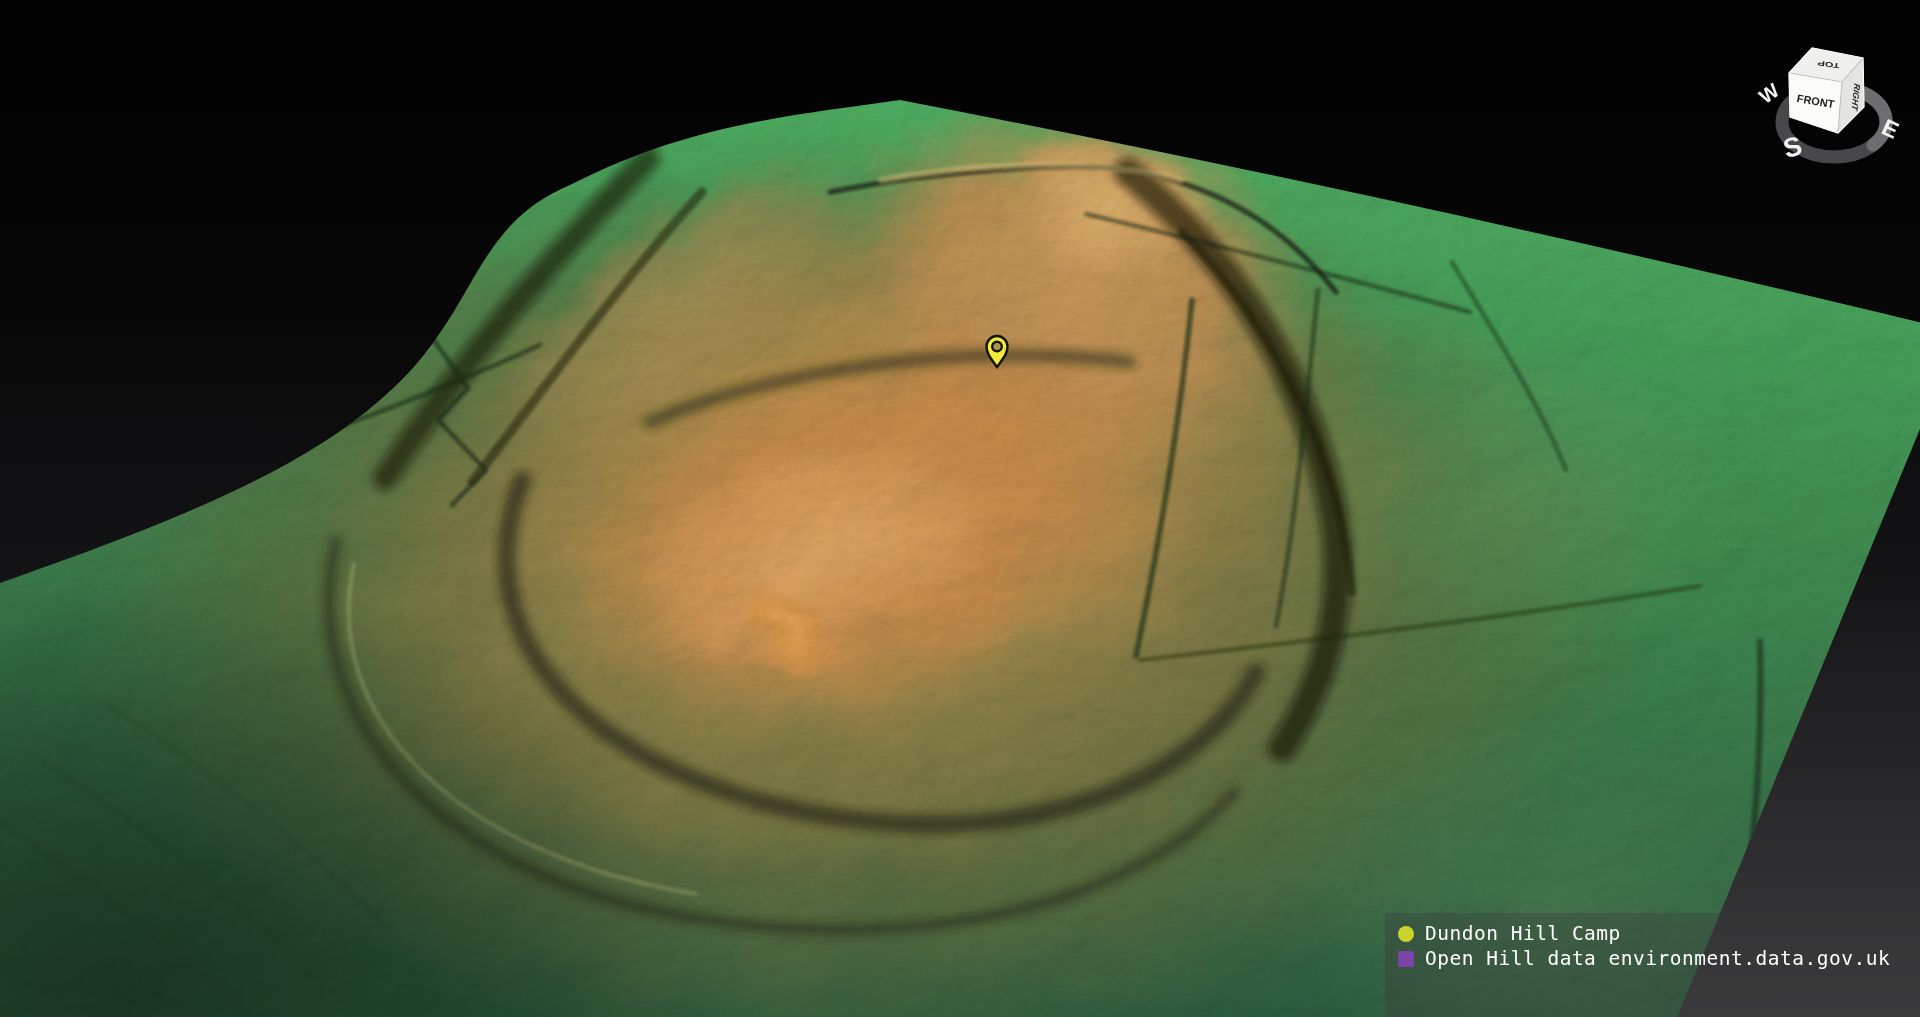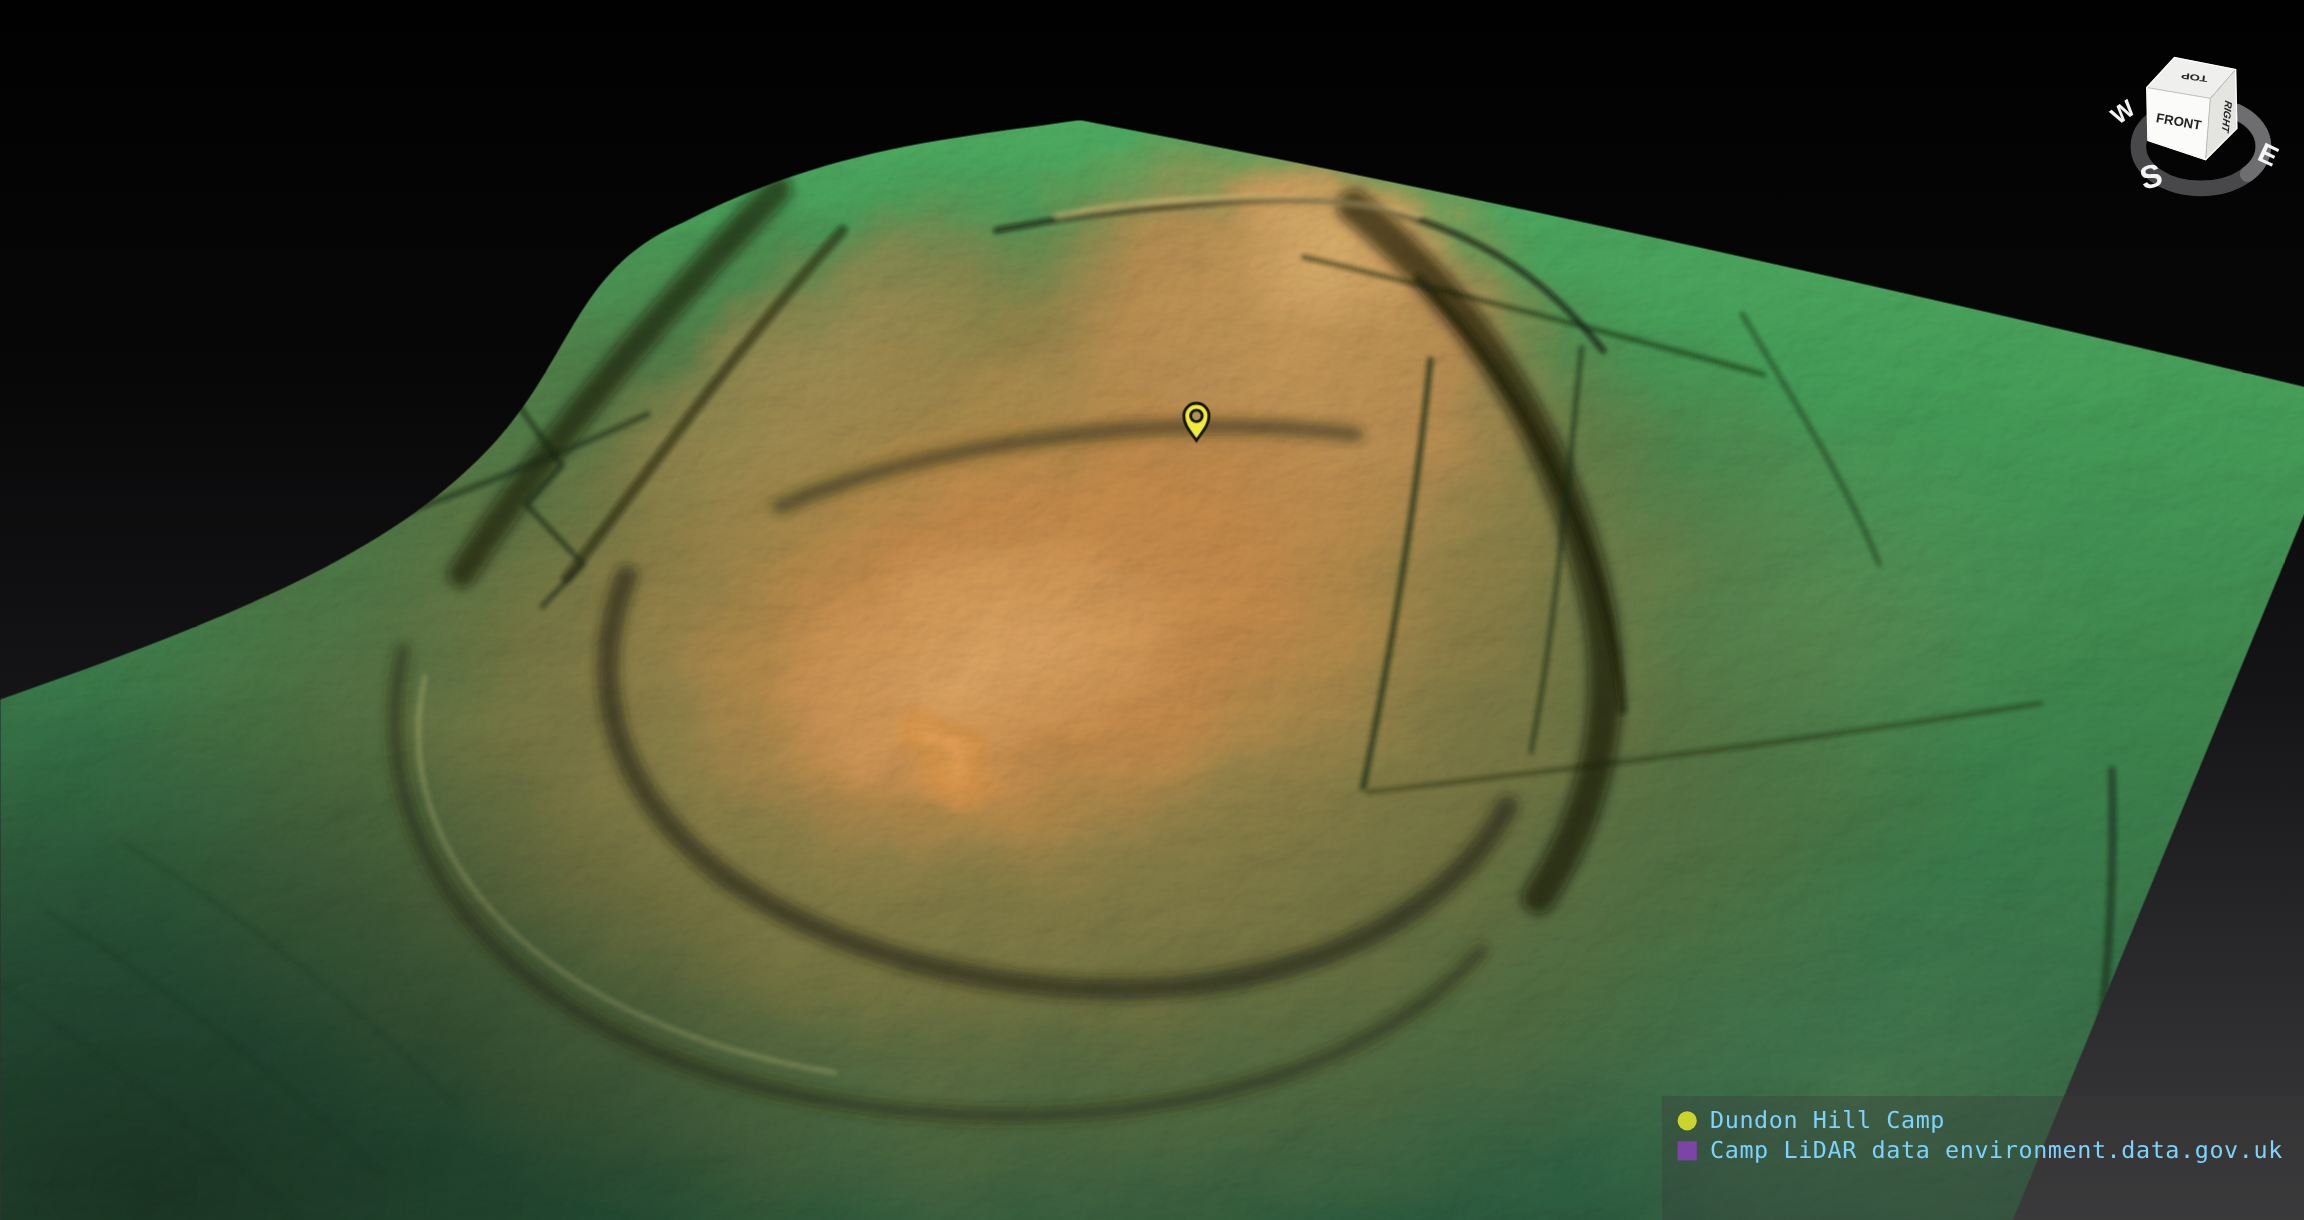--- a/index.html
+++ b/index.html
@@ -1,21 +1,21 @@
 <!DOCTYPE html>
 <html><head>
 <meta charset="utf-8">
 <style>
   html,body{margin:0;padding:0;background:#000;}
   .stage{position:relative;width:1920px;height:1017px;overflow:hidden;
          font-family:"Liberation Sans",sans-serif;background:#000;}
   .scene{display:block;position:absolute;left:0;top:0;}
   .legend{position:absolute;left:1385px;top:913px;width:535px;height:104px;
           background:rgba(58,58,58,.35);box-sizing:border-box;padding:8px 0 0 13px;
-          color:#7dd3fc;font-family:"DejaVu Sans Mono","Liberation Mono",monospace;
+          color:#ffffff;font-family:"DejaVu Sans Mono","Liberation Mono",monospace;
           font-size:19.5px;line-height:25px;}
   .legend-row{display:flex;align-items:center;height:25px;white-space:nowrap;}
   .lg-marker{width:16px;height:16px;margin-right:11px;flex:none;}
   .lg-marker.circle{border-radius:50%;}
   .lg-label{letter-spacing:0.5px;}
   .navcube-text{font-family:"Liberation Sans",sans-serif;fill:#232323;font-weight:bold;}
   .compass-letter{font-family:"Liberation Sans",sans-serif;fill:#f4f4f4;font-weight:bold;}
   .tex{mix-blend-mode:multiply;}
 </style>
 </head>
@@ -203,16 +203,16 @@
   </g>
 </svg>
 
   <div class="legend">
     <div class="legend-row">
       <span class="lg-marker circle" style="background: rgb(204, 211, 45);"></span>
       <span class="lg-label">Dundon Hill Camp</span>
     </div>
     <div class="legend-row">
       <span class="lg-marker" style="background: rgb(123, 68, 166);"></span>
-      <span class="lg-label">Camp LiDAR data environment.data.gov.uk</span>
+      <span class="lg-label">Open Hill data environment.data.gov.uk</span>
     </div>
   </div>
 </div>
 
 </body></html>

